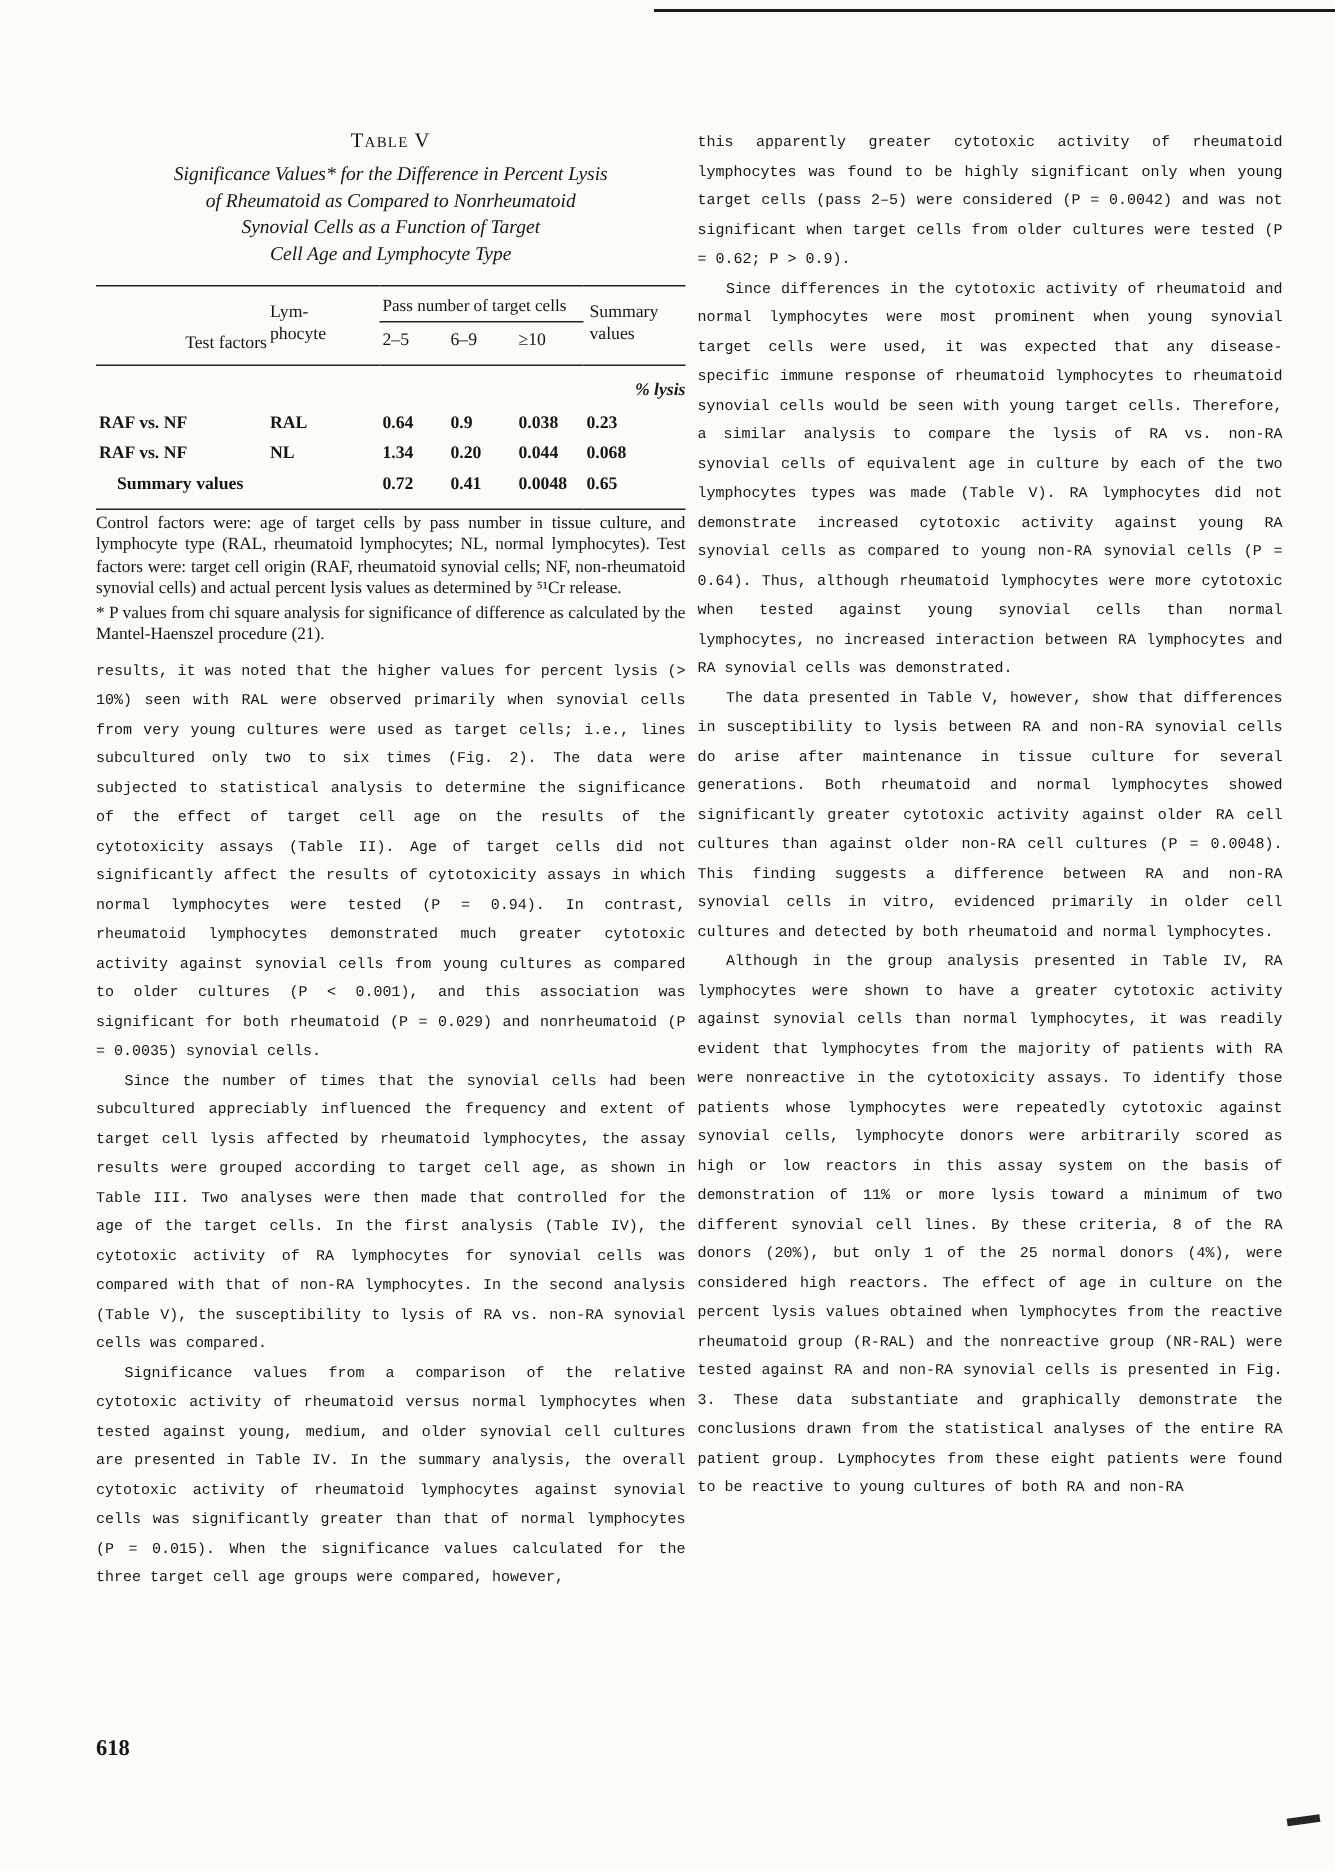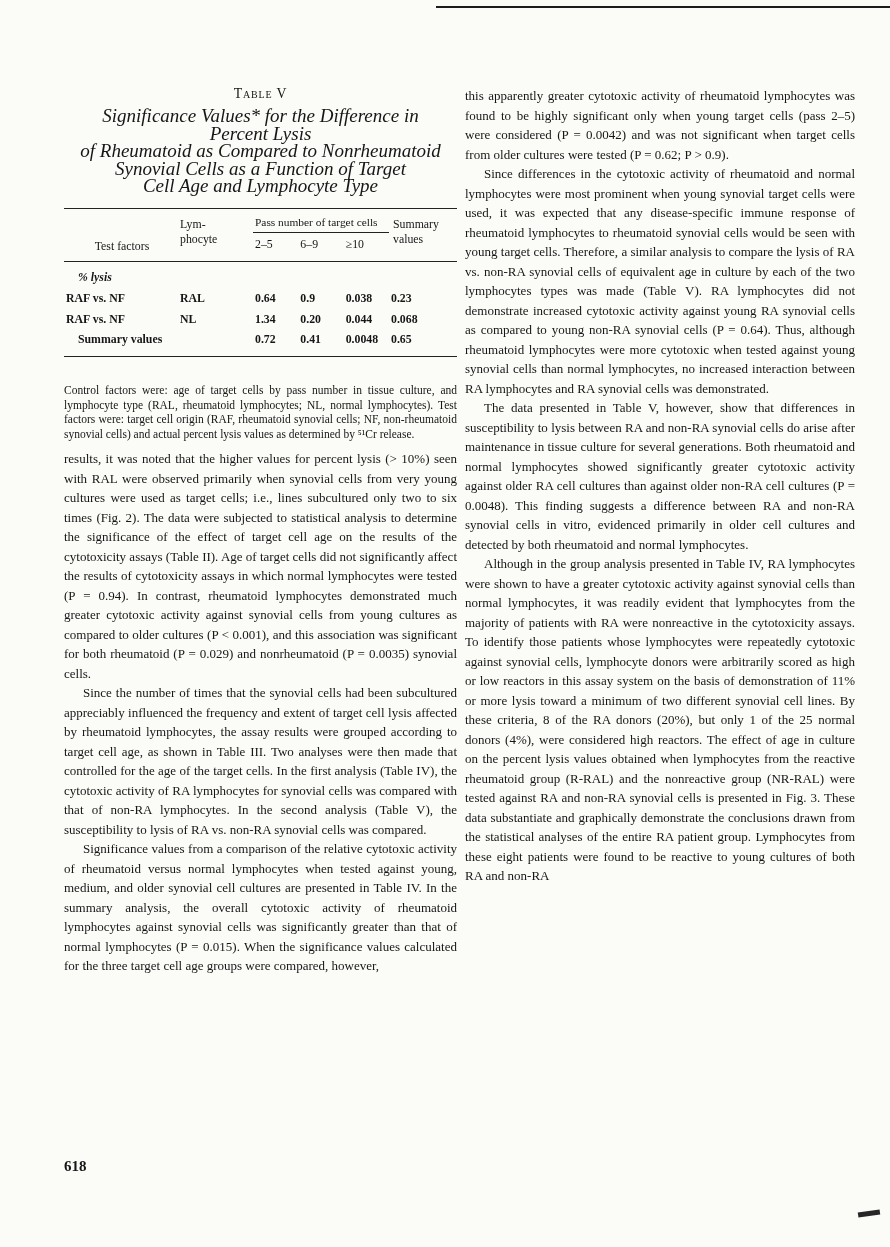--- a/index.html
+++ b/index.html
@@ -12,43 +12,43 @@
     overflow:hidden;
   }
   .page { position:absolute; inset:0; }
   .columns { display:flex; gap:8px; padding:86px 28px 0 64px; }
   .col-left  { flex:0 0 393px; width:393px; }
   .col-right { flex:0 0 390px; width:390px; }
 
   
   .body-text { margin-top:8px; }
   p.body {
-    font-size:13px; line-height:19.5px;
-    text-align:justify; text-indent:19px; margin:0;
+    font-size:10px; line-height:19.5px;
+    text-align:justify; text-indent:19px; margin:0;font-family:Liberation Mono, monospace;
   }
   p.body.no-indent { text-indent:0; }
 
   
   .table-label {
     text-align:center; font-size:13.8px;
     font-variant:small-caps; letter-spacing:0.8px;
   }
   .table-caption {
     font-style:italic; text-align:center;
-    font-size:19px; line-height:17.5px;
+    font-size:13px; line-height:17.5px;
     white-space:pre-line; margin:5px 8px 13px;
   }
   table.stats-table {
     width:100%; border-collapse:collapse; table-layout:fixed;
     border-top:1.5px solid #222; border-bottom:1.5px solid #222;
     font-size:11.8px;
   }
   .stats-table th { font-weight:normal; }
   .th-factors {
-    width:112px; text-align:center; vertical-align:bottom;
+    width:112px; text-align:right; vertical-align:bottom;
     padding:2px 0 7px 2px; border-bottom:1px solid #222;
   }
   .th-lym {
     width:72px; text-align:left; vertical-align:middle;
     white-space:pre-line; padding-bottom:6px; padding-left:2px;
     border-bottom:1px solid #222;
   }
   .th-group {
     text-align:left; white-space:nowrap; font-size:11.4px;
     padding:7px 0 4px 2px; border-bottom:1px solid #222;margin-left:16px;
@@ -56,28 +56,28 @@
   .th-sum {
     width:63px; text-align:left; vertical-align:middle;
     white-space:pre-line; padding-bottom:6px; padding-left:4px;
     border-bottom:1px solid #222;
   }
   .th-pass { text-align:left; padding:4px 0 9px 2px; border-bottom:1px solid #222; }
   .w-p1 { width:44px;margin-top:13px; } .w-p2 { width:46px; } .w-p3 { width:56px; }
 
   .stats-table td { font-weight:bold; text-align:left; padding:2.5px 0 3px 2px; }
   tr.section-row td {
-    font-style:italic; padding:8px 0 4px 14px;
+    font-style:italic; padding:8px 0 4px 14px;text-align:right;
   }
   tr.row-summary td { padding-bottom:9px; }
   td.indent { padding-left:14px; }
 
   p.footnote {
     font-size:11.5px; line-height:14.5px;
-    text-align:justify; margin:26px 0 0;
+    text-align:justify; margin:2px 0 0;
   }
 
   
   .footer {
     position:absolute; left:64px; top:1158px;
     display:flex; align-items:baseline; gap:42px;
     font-size:15px; font-weight:bold;
   }
   .authors { font-style:italic; }
 
@@ -144,20 +144,21 @@
               <td></td>
               <td>0.72</td>
               <td>0.41</td>
               <td>0.0048</td>
               <td>0.65</td>
             </tr>
           </tbody>
         </table>
 
         <p class="footnote">Control factors were: age of target cells by pass number in tissue culture, and lymphocyte type (RAL, rheumatoid lymphocytes; NL, normal lymphocytes). Test factors were: target cell origin (RAF, rheumatoid synovial cells; NF, non-rheumatoid synovial cells) and actual percent lysis values as determined by ⁵¹Cr release.</p>
+        <p class="footnote">* P values from chi square analysis for significance of difference as calculated by the Mantel-Haenszel procedure (21).</p>
       </div>
 
       <div class="body-text">
         <p class="body no-indent">results, it was noted that the higher values for percent lysis (&gt; 10%) seen with RAL were observed primarily when synovial cells from very young cultures were used as target cells; i.e., lines subcultured only two to six times (Fig. 2). The data were subjected to statistical analysis to determine the significance of the effect of target cell age on the results of the cytotoxicity assays (Table II). Age of target cells did not significantly affect the results of cytotoxicity assays in which normal lymphocytes were tested (P = 0.94). In contrast, rheumatoid lymphocytes demonstrated much greater cytotoxic activity against synovial cells from young cultures as compared to older cultures (P &lt; 0.001), and this association was significant for both rheumatoid (P = 0.029) and nonrheumatoid (P = 0.0035) synovial cells.</p>
         <p class="body">Since the number of times that the synovial cells had been subcultured appreciably influenced the frequency and extent of target cell lysis affected by rheumatoid lymphocytes, the assay results were grouped according to target cell age, as shown in Table III. Two analyses were then made that controlled for the age of the target cells. In the first analysis (Table IV), the cytotoxic activity of RA lymphocytes for synovial cells was compared with that of non-RA lymphocytes. In the second analysis (Table V), the susceptibility to lysis of RA vs. non-RA synovial cells was compared.</p>
         <p class="body">Significance values from a comparison of the relative cytotoxic activity of rheumatoid versus normal lymphocytes when tested against young, medium, and older synovial cell cultures are presented in Table IV. In the summary analysis, the overall cytotoxic activity of rheumatoid lymphocytes against synovial cells was significantly greater than that of normal lymphocytes (P = 0.015). When the significance values calculated for the three target cell age groups were compared, however,</p>
       </div>
     </div>
 
     <div class="col-right">

